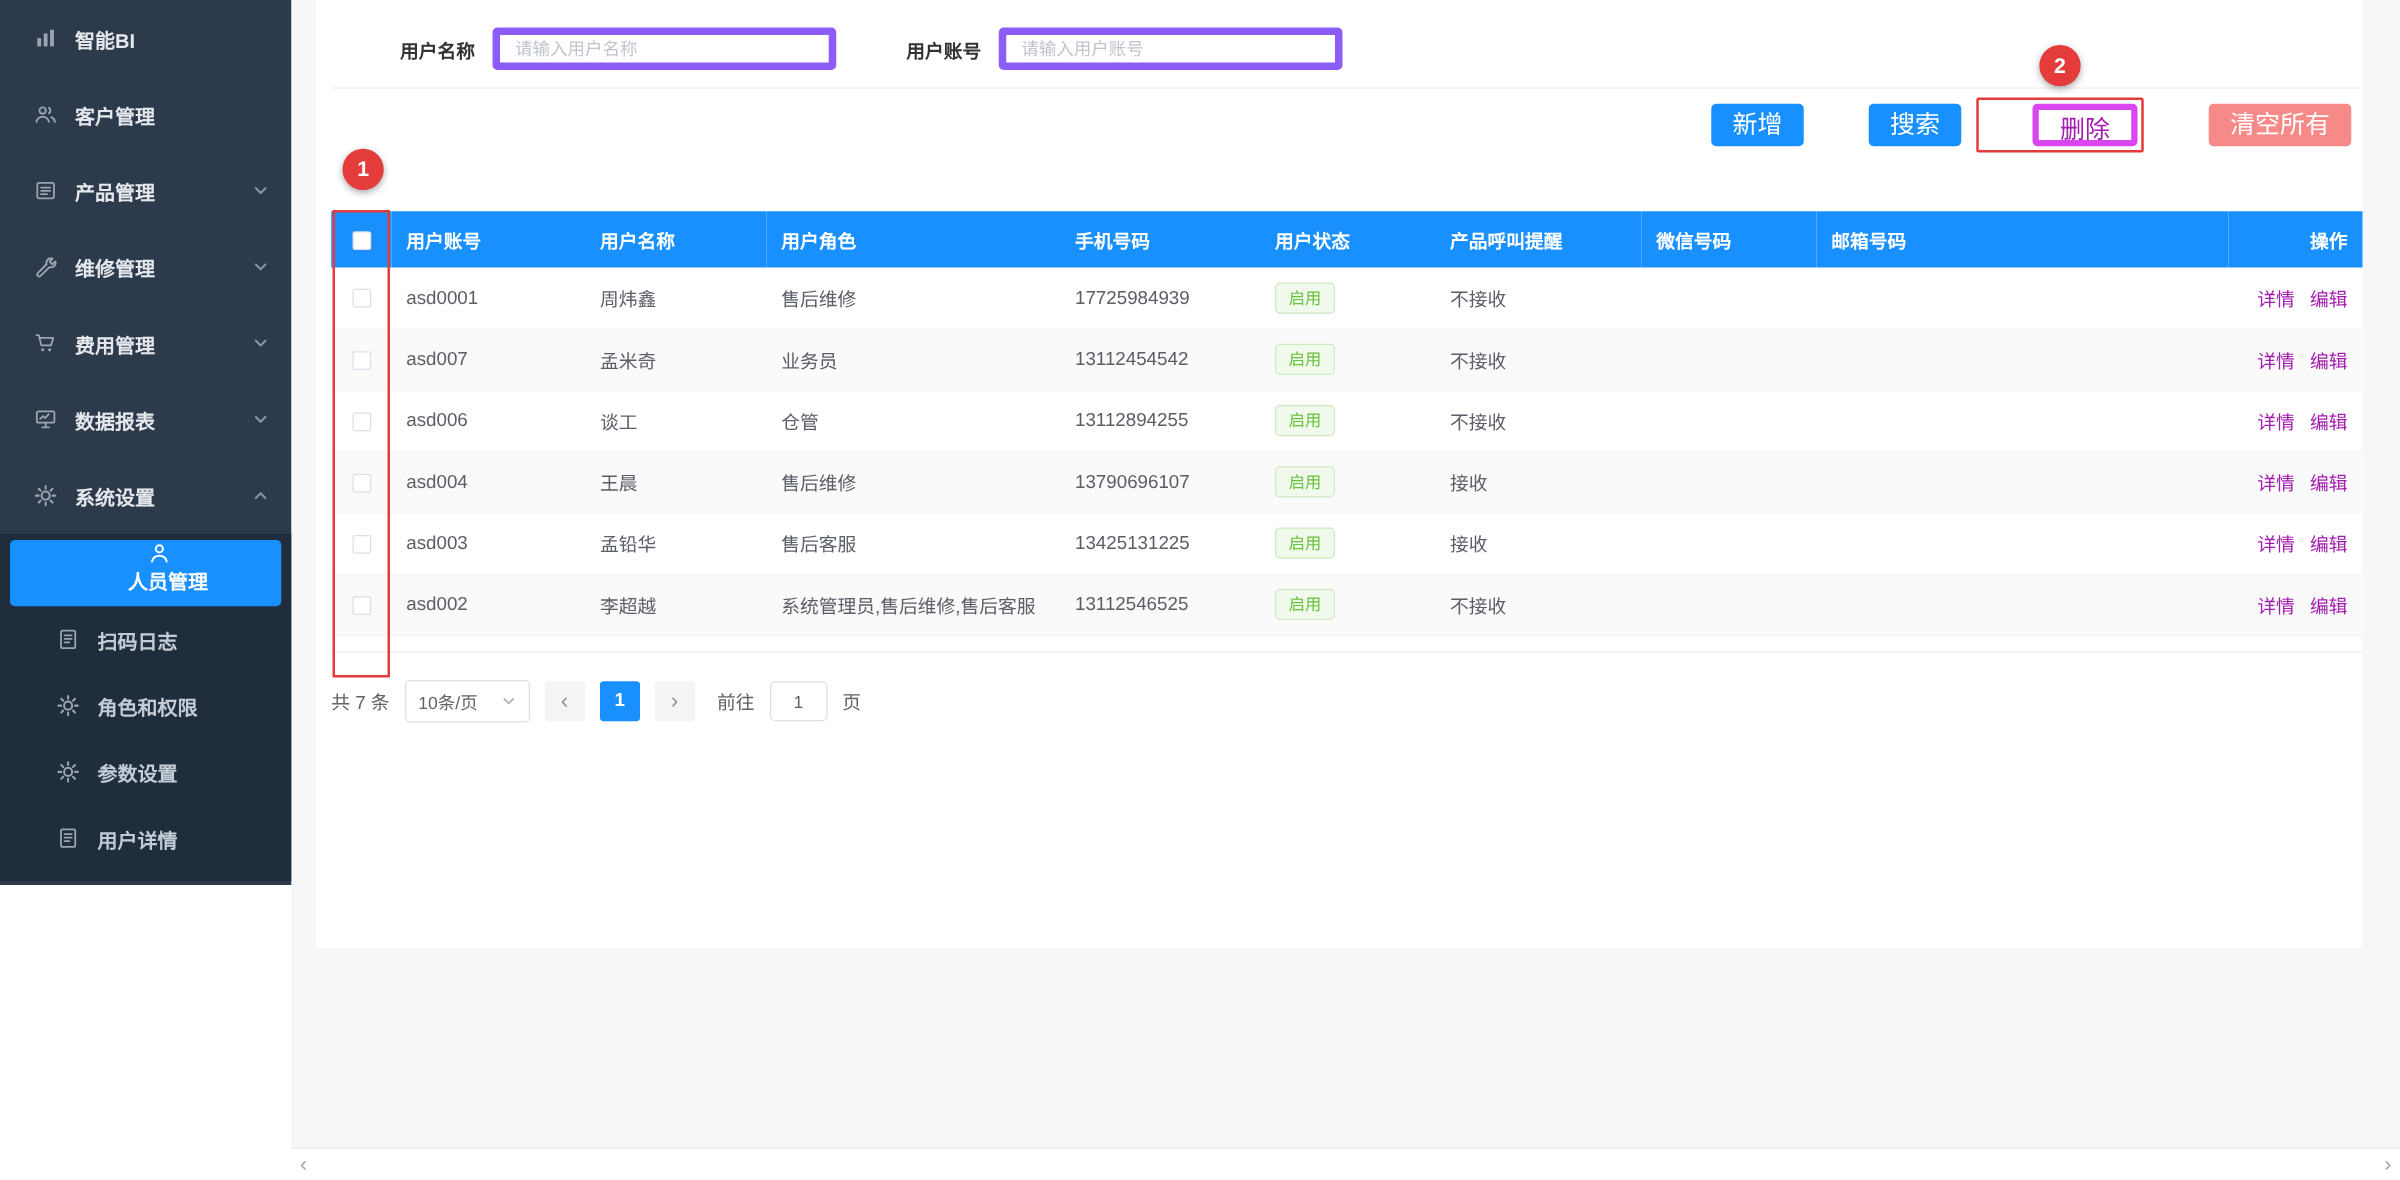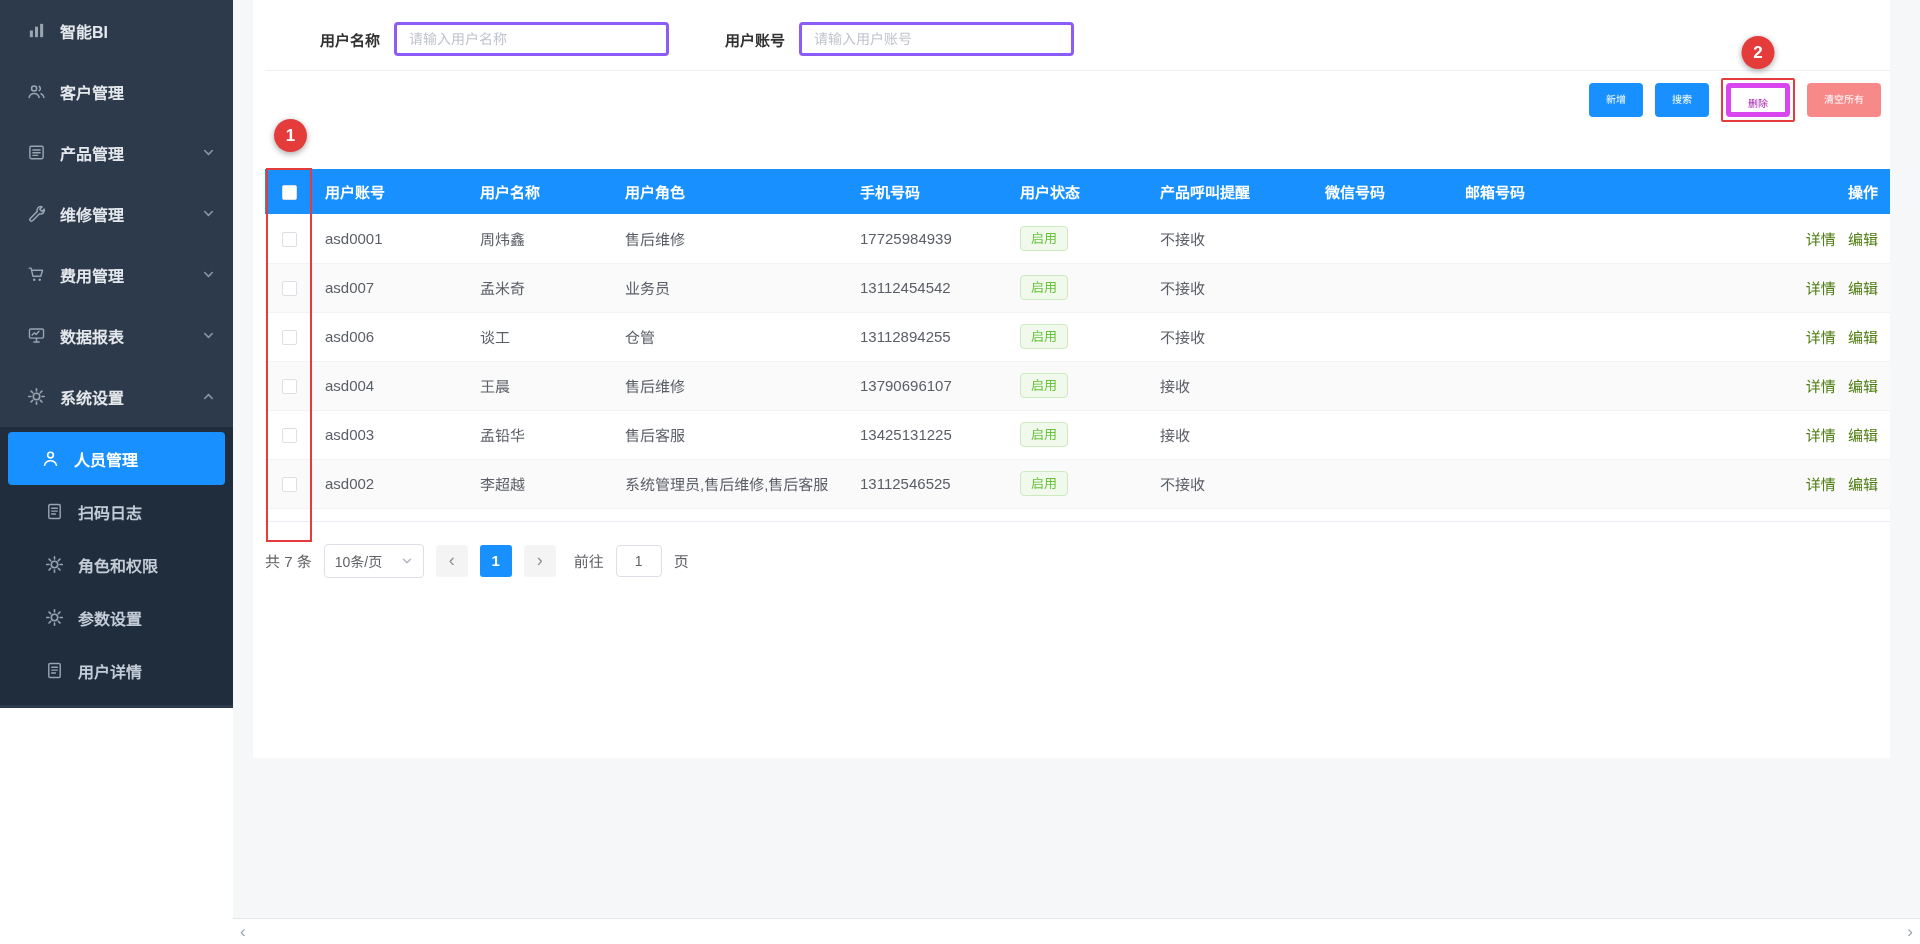--- a/index.html
+++ b/index.html
@@ -18,51 +18,51 @@
   .mi-icon { width:20px; height:20px; margin-right:14px; color:#9aa5b1; display:flex; align-items:center; justify-content:center; flex:0 0 20px; }
   .mi-icon svg { width:19px; height:19px; display:block; }
   .chevron { margin-left:auto; color:#8a95a3; display:flex; }
   .chevron svg { width:13px; height:13px; }
   .submenu { background:#1f2d3d; padding:5px 0 8px 0; }
   .submenu-item {
     height:53px; display:flex; align-items:center; padding:0 8px 0 44px;
     color:#c3ccd6; font-size:16px; font-weight:700; cursor:pointer; white-space:nowrap;
   }
   .submenu-item.active {
-    background:#1890ff; margin:0 8px; padding-left:32px; border-radius:4px; color:#fff;
+    background:#1890ff; margin:0 8px; padding-left:44px; border-radius:4px; color:#fff;flex-direction:column;
   }
   .submenu-item.active .mi-icon { color:#fff; }
 
   
   .main { position:absolute; left:233px; top:0; right:0; height:944px; background:#f6f7f9; z-index:1; }
   .card {
     margin:0 30px 0 20px; background:#fff; height:758px;
     padding-left:12px; position:relative;
   }
   
   .filter-row {
     display:flex; align-items:center;
     padding:22px 0 14px 55px; border-bottom:1px solid #f0f0f0;
   }
   .f-label { font-size:15px; font-weight:700; color:#333; }
   .f-input {
-    width:275px; height:34px; border:3px solid #8b5cf6; border-radius:4px;
+    width:275px; height:34px; border:6px solid #8b5cf6; border-radius:4px;
     padding:0 12px; font-size:14px; color:#606266; margin-left:14px; outline:none;
     font-family:inherit;
   }
   .f-input::placeholder { color:#c0c4cc; }
   .f-gap { width:56px; }
   
   .toolbar {
     margin-top:12px; height:34px; padding-right:9px;
     display:flex; justify-content:flex-end; align-items:center; gap:12px;
   }
   .btn {
     height:34px; padding:0 17px; border:none; border-radius:4px;
-    font-size:10px; cursor:pointer; font-family:Liberation Sans, sans-serif; line-height:32px; white-space:nowrap;
+    font-size:20px; cursor:pointer; font-family:Liberation Sans, sans-serif; line-height:32px; white-space:nowrap;margin-left:40px;
   }
   .btn-primary { background:#1890ff; color:#fff; }
   .btn-plain-danger { background:#fff; color:#a21caf; border:5px solid #d946ef; }
   .btn-danger { background:#f78989; color:#fff; }
   .delete-box {
     position:relative; display:inline-flex; border:2px solid #e43b3b;
     padding:3px; border-radius:2px;
   }
   .anno-circle {
     width:33px; height:33px; border-radius:50%; background:#e43b3b; color:#fff;
@@ -87,21 +87,21 @@
   .td-check { text-align:center !important; padding:0 !important; }
   .checkbox {
     display:inline-block; width:15px; height:15px; border:1px solid #dcdfe6;
     border-radius:2px; background:#fff; vertical-align:middle; cursor:pointer;
   }
   .badge {
     display:inline-block; padding:5px 10px; background:#f0f9eb; border:1px solid #cde9c0;
     color:#67c23a; border-radius:4px; font-size:13px; line-height:1;
   }
   .th-action, .td-action { text-align:right !important; padding-right:12px !important; }
-  .td-action a { color:#4d7c0f; text-decoration:none; margin-left:8px; cursor:pointer; }
+  .td-action a { color:#a21caf; text-decoration:none; margin-left:8px; cursor:pointer; }
   .table-bottom { width:1625px; height:13px; border-bottom:1px solid #ebeef5; }
   
   .pagination { display:flex; align-items:center; gap:12px; margin-top:22px; font-size:15px; color:#606266; }
   .pg-size {
     width:100px; height:34px; border:1px solid #dcdfe6; border-radius:4px;
     display:flex; align-items:center; justify-content:space-between; padding:0 10px;
     font-size:14px; color:#606266; cursor:pointer;
   }
   .pg-size .chev svg { width:12px; height:12px; display:block; color:#b0b6bf; }
   .pg-btn {

